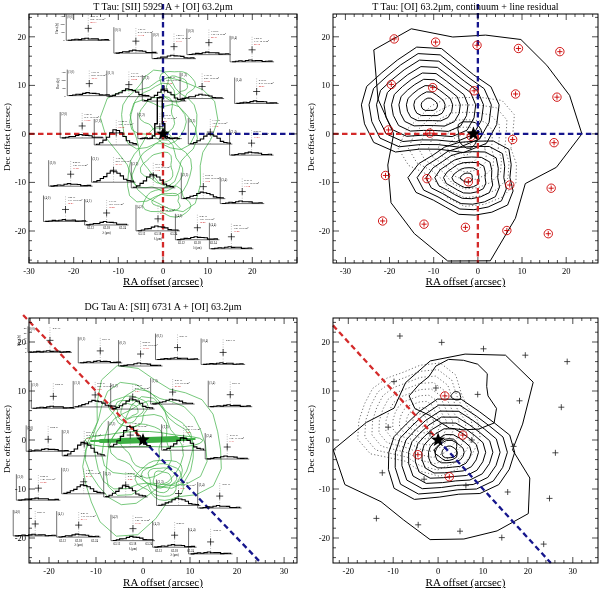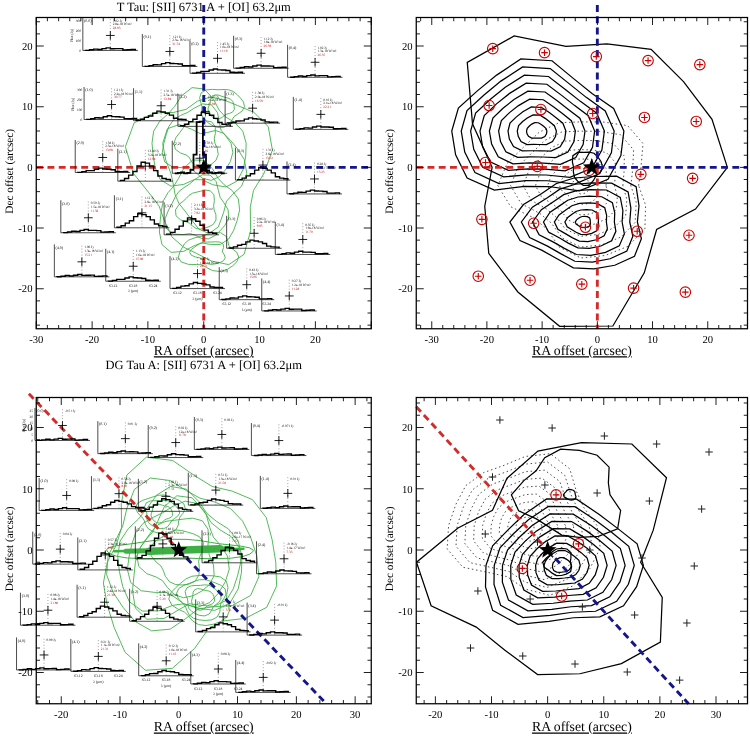--- a/index.html
+++ b/index.html
@@ -888,22 +888,23 @@
         <text x="527.9322033898304" y="574" font-size="8.5" fill="#000" text-anchor="middle" font-family="&quot;Liberation Serif&quot;,&quot;DejaVu Serif&quot;,serif">20</text>
         <text x="572.8474576271186" y="574" font-size="8.5" fill="#000" text-anchor="middle" font-family="&quot;Liberation Serif&quot;,&quot;DejaVu Serif&quot;,serif">30</text>
         <text x="330" y="345.01" font-size="8.5" fill="#000" text-anchor="end" font-family="&quot;Liberation Serif&quot;,&quot;DejaVu Serif&quot;,serif">20</text>
         <text x="330" y="394.01" font-size="8.5" fill="#000" text-anchor="end" font-family="&quot;Liberation Serif&quot;,&quot;DejaVu Serif&quot;,serif">10</text>
         <text x="330" y="443.01" font-size="8.5" fill="#000" text-anchor="end" font-family="&quot;Liberation Serif&quot;,&quot;DejaVu Serif&quot;,serif">0</text>
         <text x="330" y="492.01" font-size="8.5" fill="#000" text-anchor="end" font-family="&quot;Liberation Serif&quot;,&quot;DejaVu Serif&quot;,serif">-10</text>
         <text x="330" y="541.01" font-size="8.5" fill="#000" text-anchor="end" font-family="&quot;Liberation Serif&quot;,&quot;DejaVu Serif&quot;,serif">-20</text>
       </g>
     </svg>
 
-  <div class="ttl" style="left:29px;top:1px;width:268px;">T Tau:  [SII] 6731 A + [OI] 63.2μm</div>
-  <div class="ttl" style="left:29px;top:287px;width:268px;">DG Tau A:  [SII] 6731 A + [OI] 63.2μm</div>
+  <div class="ttl" style="left:29px;top:1px;width:268px;">T Tau:  [SII] 5929 A + [OI] 63.2μm</div>
+  <div class="ttl" style="left:333px;top:1px;width:265px;">T Tau:  [OI] 63.2μm, continuum + line residual</div>
+  <div class="ttl" style="left:29px;top:301px;width:268px;">DG Tau A:  [SII] 6731 A + [OI] 63.2μm</div>
 
   <div class="xl" style="left:29px;top:275px;width:268px;">RA offset (arcsec)</div>
   <div class="xl" style="left:333px;top:275px;width:265px;">RA offset (arcsec)</div>
   <div class="xl" style="left:29px;top:576px;width:268px;">RA offset (arcsec)</div>
   <div class="xl" style="left:333px;top:576px;width:265px;">RA offset (arcsec)</div>
 
   <div class="yl" style="left:-38px;top:132px;">Dec offset (arcsec)</div>
   <div class="yl" style="left:266px;top:132px;">Dec offset (arcsec)</div>
   <div class="yl" style="left:-38px;top:434px;">Dec offset (arcsec)</div>
   <div class="yl" style="left:266px;top:434px;">Dec offset (arcsec)</div>

